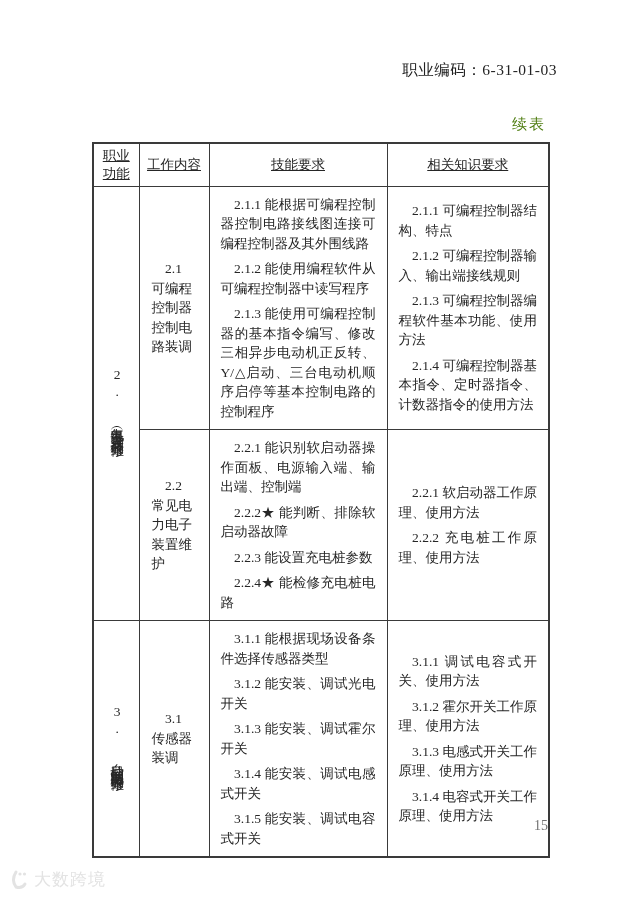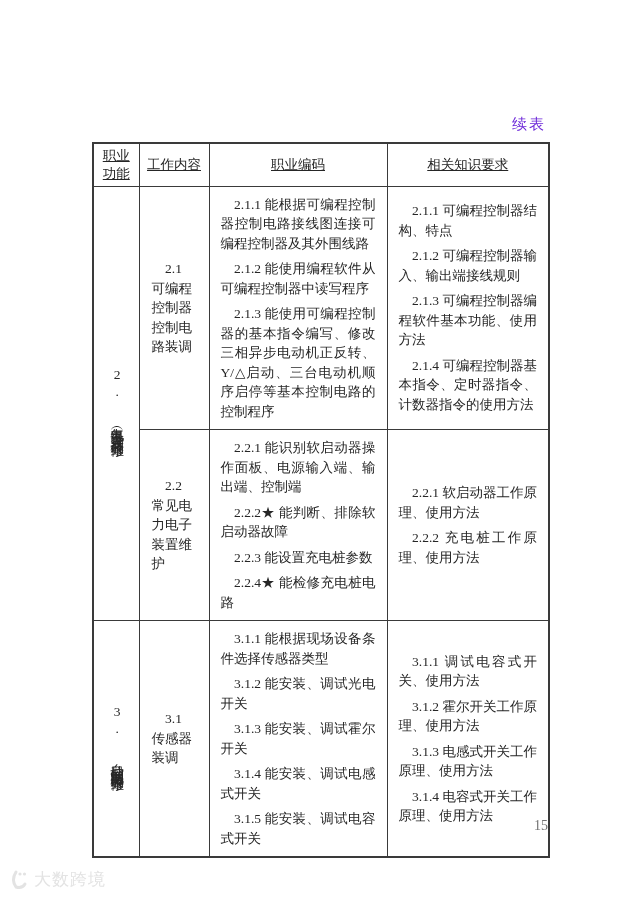--- a/index.html
+++ b/index.html
@@ -9,21 +9,21 @@
     font-family:"Liberation Serif","DejaVu Serif",serif;
     color:#262626;overflow:hidden;
   }
   .page{position:absolute;inset:0;}
   .code{
     position:absolute;top:60px;right:84px;
     font-size:15.5px;letter-spacing:.5px;color:#222;
   }
   .continued{
     position:absolute;top:115px;right:95px;
-    font-size:15px;letter-spacing:2px;color:#6d28d9;
+    font-size:15px;letter-spacing:2px;color:#4d7c0f;
   }
   table.req-table{
     position:absolute;left:92px;top:142px;width:456px;
     border-collapse:collapse;table-layout:fixed;
     border:2px solid #3a3a3a;
     font-size:13.5px;line-height:19.5px;color:#262626;
   }
   .req-table col.c1{width:46px;}
   .req-table col.c2{width:70px;}
   .req-table col.c3{width:178px;}
@@ -60,35 +60,36 @@
     font-family:"Liberation Sans","DejaVu Sans",sans-serif;
     user-select:none;
   }
   .watermark svg{display:block;}
 </style>
 </head>
 <body>
 
 <div class="page">
 
+  <div class="code">职业编码：6-31-01-03</div>
 
   <div class="continued">续表</div>
 
   <table class="req-table">
     <colgroup>
       <col class="c1">
         <col class="c2">
         <col class="c3">
         <col class="c4">
     </colgroup>
     <thead>
       <tr>
         <th class="hdr">职业功能</th>
         <th class="hdr">工作内容</th>
-        <th class="hdr">职业编码</th>
+        <th class="hdr">技能要求</th>
         <th class="hdr">相关知识要求</th>
       </tr>
     </thead>
     <tbody>
       <tr class="row-21">
         <td class="func" rowspan="2">
           <span class="vert">2. 电气设备（装置）装调维修</span>
         </td>
         <td class="work">
           <div class="worktext">2.1 可编程控制器控制电路装调</div>

